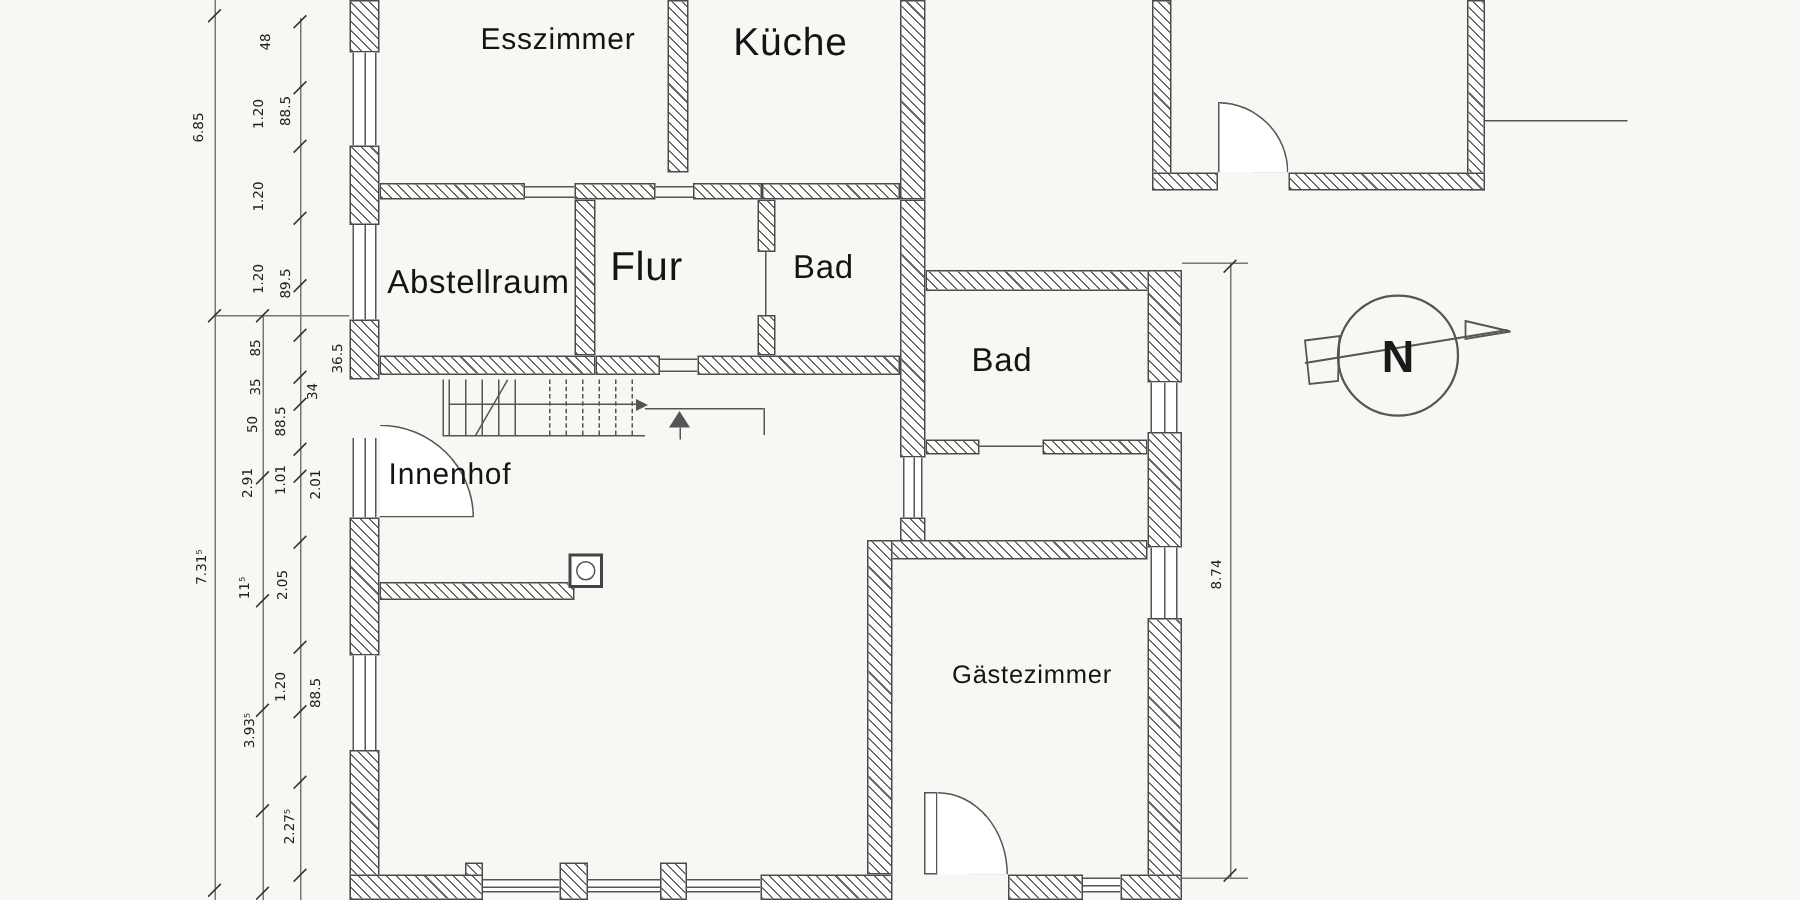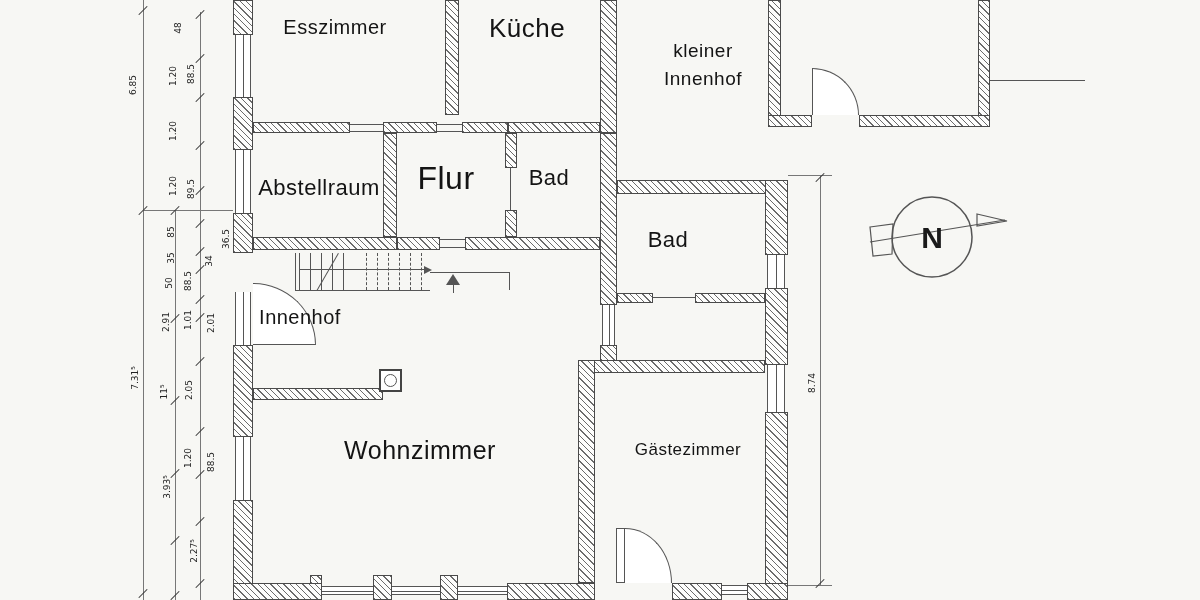--- a/index.html
+++ b/index.html
@@ -205,32 +205,27 @@
   <div class="tline" style="left:990px;top:80px;width:95px;height:1px"></div>
 
   <svg style="position:absolute;left:855px;top:182px" width="160" height="115" viewBox="0 0 160 115">
     <circle cx="77" cy="55" r="40" fill="none" stroke="#555" stroke-width="1.5"></circle>
     <polygon points="15,45 38,42 37,72 18,74" fill="none" stroke="#555" stroke-width="1.2"></polygon>
     <line x1="15" y1="60" x2="150" y2="38" stroke="#555" stroke-width="1.2"></line>
     <polygon points="122,32 152,39 122,44" fill="none" stroke="#555" stroke-width="1.2"></polygon>
     <text x="77" y="66" text-anchor="middle" font-size="30" font-weight="bold" fill="#1a1a1a">N</text>
   </svg>
 
-  <div class="room-label" style="left:335px;top:27px;font-size:20px">Esszimmer</div>
+  <div class="room-label" style="left:372px;top:27px;font-size:20px">Esszimmer</div>
   <div class="room-label" style="left:527px;top:28px;font-size:26px">Küche</div>
-  <div class="room-label" style="left:703px;top:65px;font-size:19px;text-align:center;line-height:1.45">
-    <span style="display:block">kleiner</span>
-    <span style="display:block">Innenhof</span>
-  </div>
   <div class="room-label" style="left:319px;top:188px;font-size:22px">Abstellraum</div>
-  <div class="room-label" style="left:446px;top:178px;font-size:32px">Flur</div>
+  <div class="room-label" style="left:431px;top:178px;font-size:27px">Flur</div>
   <div class="room-label" style="left:549px;top:178px;font-size:22px">Bad</div>
   <div class="room-label" style="left:668px;top:240px;font-size:22px">Bad</div>
   <div class="room-label" style="left:300px;top:317px;font-size:20px">Innenhof</div>
-  <div class="room-label" style="left:420px;top:450px;font-size:25px">Wohnzimmer</div>
   <div class="room-label" style="left:688px;top:450px;font-size:17px">Gästezimmer</div>
 
   <div id="dims">
       <span class="dim" style="left: 133px; top: 85px;">6.85</span>
       <span class="dim" style="left: 135px; top: 378px;">7.31⁵</span>
       <span class="dim" style="left: 178px; top: 28px;">48</span>
       <span class="dim" style="left: 173px; top: 76px;">1.20</span>
       <span class="dim" style="left: 191px; top: 74px;">88.5</span>
       <span class="dim" style="left: 173px; top: 131px;">1.20</span>
       <span class="dim" style="left: 173px; top: 186px;">1.20</span>

